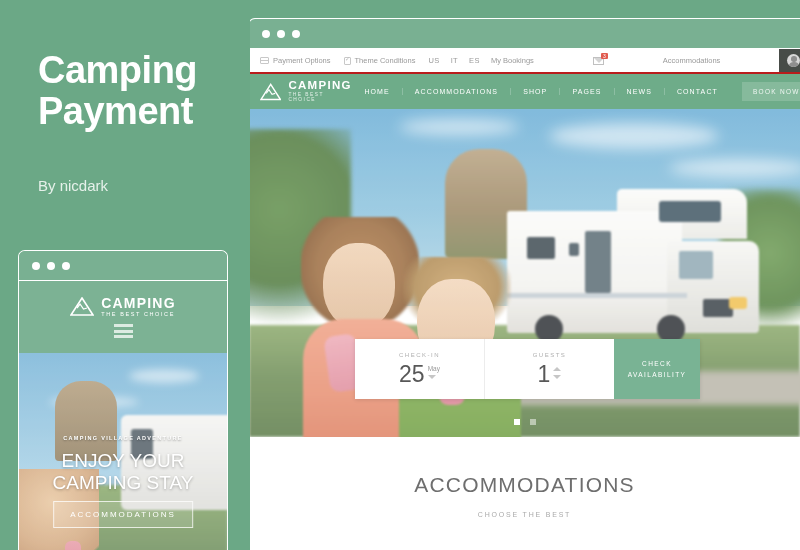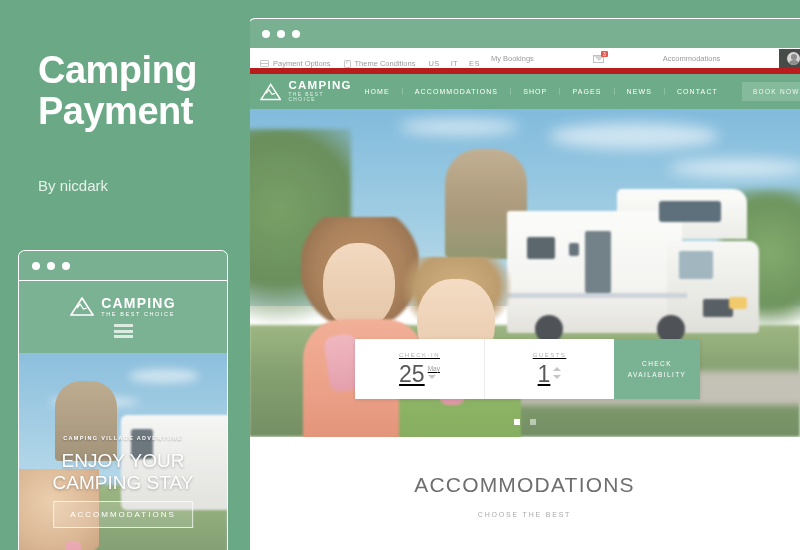--- a/index.html
+++ b/index.html
@@ -165,24 +165,24 @@
   }
   .br-bar {
     height: 30px; background: #79b092;
     border-bottom: 1px solid #ffffff;
     display:flex; align-items:center; padding-left:13px; gap:7px;
   }
 
   
   .topbar {
     height: 25px; background: #ffffff;
-    display:flex; align-items:flex-end;
+    display:flex; align-items:center;
     padding: 0 0 0 11px;
     font-size: 7.5px; color:#9a9a9a;
-    border-bottom: 6px solid #b91c1c;
+    border-bottom: 2px solid #b91c1c;
   }
   .tb-item { display:flex; align-items:center; gap:4px; margin-right:13px; white-space:nowrap; }
   .tb-lang { margin-right:11px; letter-spacing:.4px; }
   .ic-card {
     width:9px; height:6.5px; border:1px solid #c8c8c8; border-radius:1px;
     position:relative; display:inline-block;
   }
   .ic-card:after{ content:''; position:absolute; left:0; top:1.5px; width:100%; height:1.5px; background:#c8c8c8; }
   .ic-doc {
     width:7px; height:8px; border:1px solid #c8c8c8; border-radius:1px; display:inline-block; position:relative;
@@ -350,21 +350,21 @@
   
   .booking {
     position:absolute; left:106px; bottom:38px;
     width:345px; height:60px;
     display:flex;
     box-shadow: 0 1px 4px rgba(0,0,0,.12);
   }
   .bk-fields { flex:1; background:#ffffff; display:flex; }
   .bk-f {
     flex:1; display:flex; flex-direction:column; align-items:center;
-    justify-content:center; border-right:1px solid #ececec; position:relative;text-decoration:underline;
+    justify-content:center; border-right:1px solid #ececec; position:relative;
   }
   .bk-f:last-child { border-right:none; }
   .bk-lab { font-size:6px; color:#b0b0b0; letter-spacing:1.5px; margin-bottom:4px; }
   .bk-val-row { display:flex; align-items:flex-start; gap:3px; }
   .bk-num { font-size:23px; color:#585858; font-weight:300; line-height:24px; }
   .bk-mon { font-size:6.5px; color:#9a9a9a; line-height:9px; padding-top:2px; }
   .caret { width:8px; height:5px; position:relative; }
   .caret:after{
     content:''; position:absolute; left:0; top:0;
     border-left:4px solid transparent; border-right:4px solid transparent;

